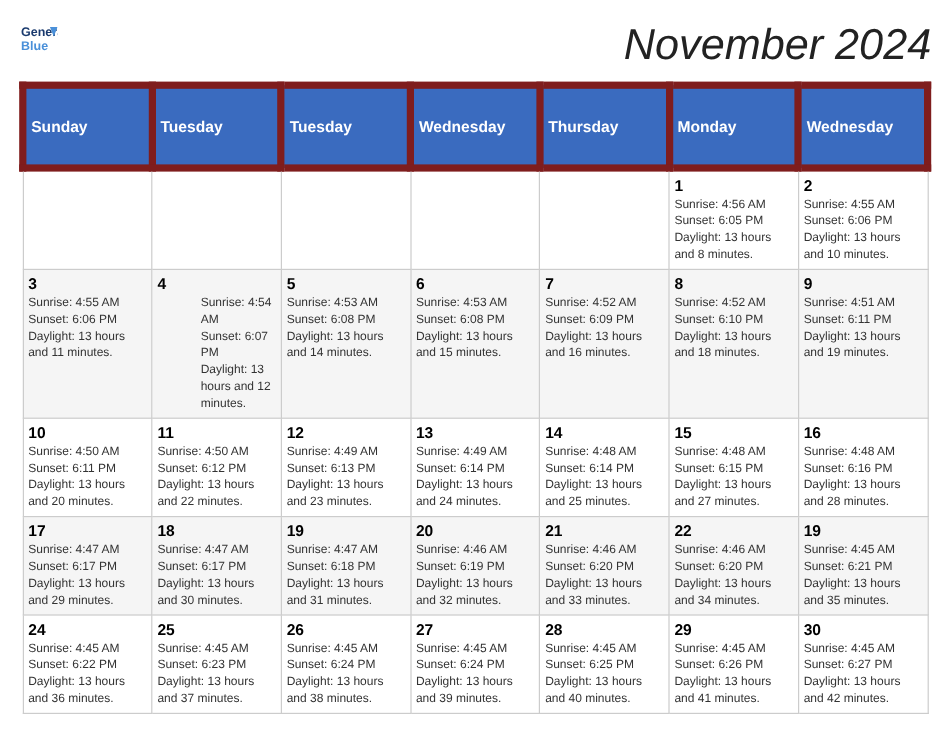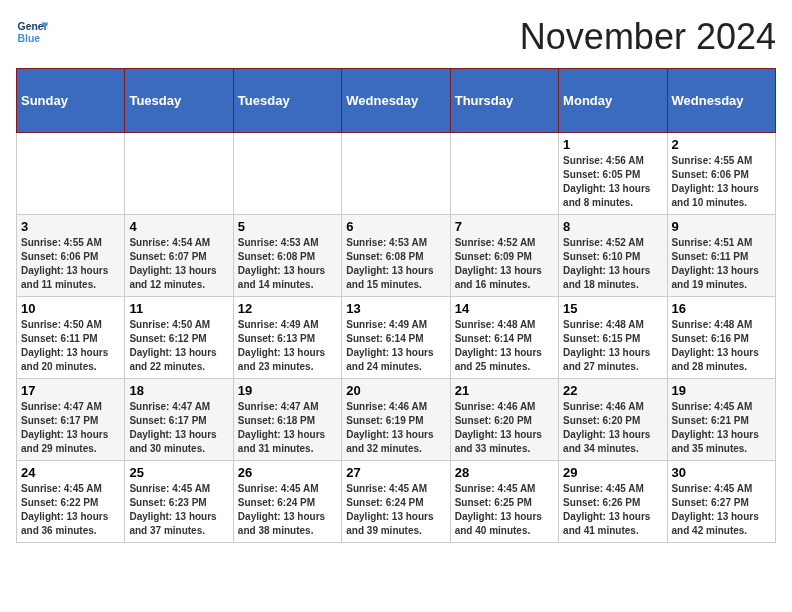--- a/index.html
+++ b/index.html
@@ -20,20 +20,21 @@
       display: flex;
       align-items: center;
       gap: 4px;
     }
     .logo-icon {
       width: 32px;
       height: 32px;
     }
     .title-section {
       text-align: center;
+      font-style: italic;
     }
     .month-title {
       font-size: 36px;
       color: #222;
       font-weight: normal;
     }
     .location-title {
       font-size: 16px;
       color: #444;
     }
@@ -42,21 +43,21 @@
       border-collapse: collapse;
       font-size: 11px;
     }
     thead th {
       background: #3a6bbf;
       color: #fff;
       padding: 24px 4px;
       text-align: left;
       font-size: 13px;
       font-weight: bold;
-      border: 1px solid #7f1d1d;
+      border: 6px solid #7f1d1d;
     }
     td {
       border: 1px solid #ccc;
       vertical-align: top;
       padding: 4px;
       height: 80px;
       width: calc(100% / 7);
       background: #fff;
     }
     tr:nth-child(even) td {
@@ -64,21 +65,20 @@
     }
     .day-number {
       font-size: 13px;
       font-weight: bold;
       margin-bottom: 2px;
     }
     .day-info {
       font-size: 10px;
       color: #333;
       line-height: 1.4;
-      font-weight: bold;
     }
     .empty-cell {
       background: #fff;
     }
   </style>
 </head>
 <body>
 
 <div class="header-section">
   <div class="logo">
@@ -127,21 +127,21 @@
       </tr>
       <tr>
         <td>
           <div class="day-number">3</div>
           <div class="day-info" style="white-space: pre-line;">Sunrise: 4:55 AM
 Sunset: 6:06 PM
 Daylight: 13 hours and 11 minutes.</div>
         </td>
         <td>
           <div class="day-number">4</div>
-          <div class="day-info" style="white-space: pre-line;">Sunrise: 4:54 AM
+          <div class="day-info" style="white-space: pre-line; margin-left: 36px;">Sunrise: 4:54 AM
 Sunset: 6:07 PM
 Daylight: 13 hours and 12 minutes.</div>
         </td>
         <td>
           <div class="day-number">5</div>
           <div class="day-info" style="white-space: pre-line;">Sunrise: 4:53 AM
 Sunset: 6:08 PM
 Daylight: 13 hours and 14 minutes.</div>
         </td>
         <td>

